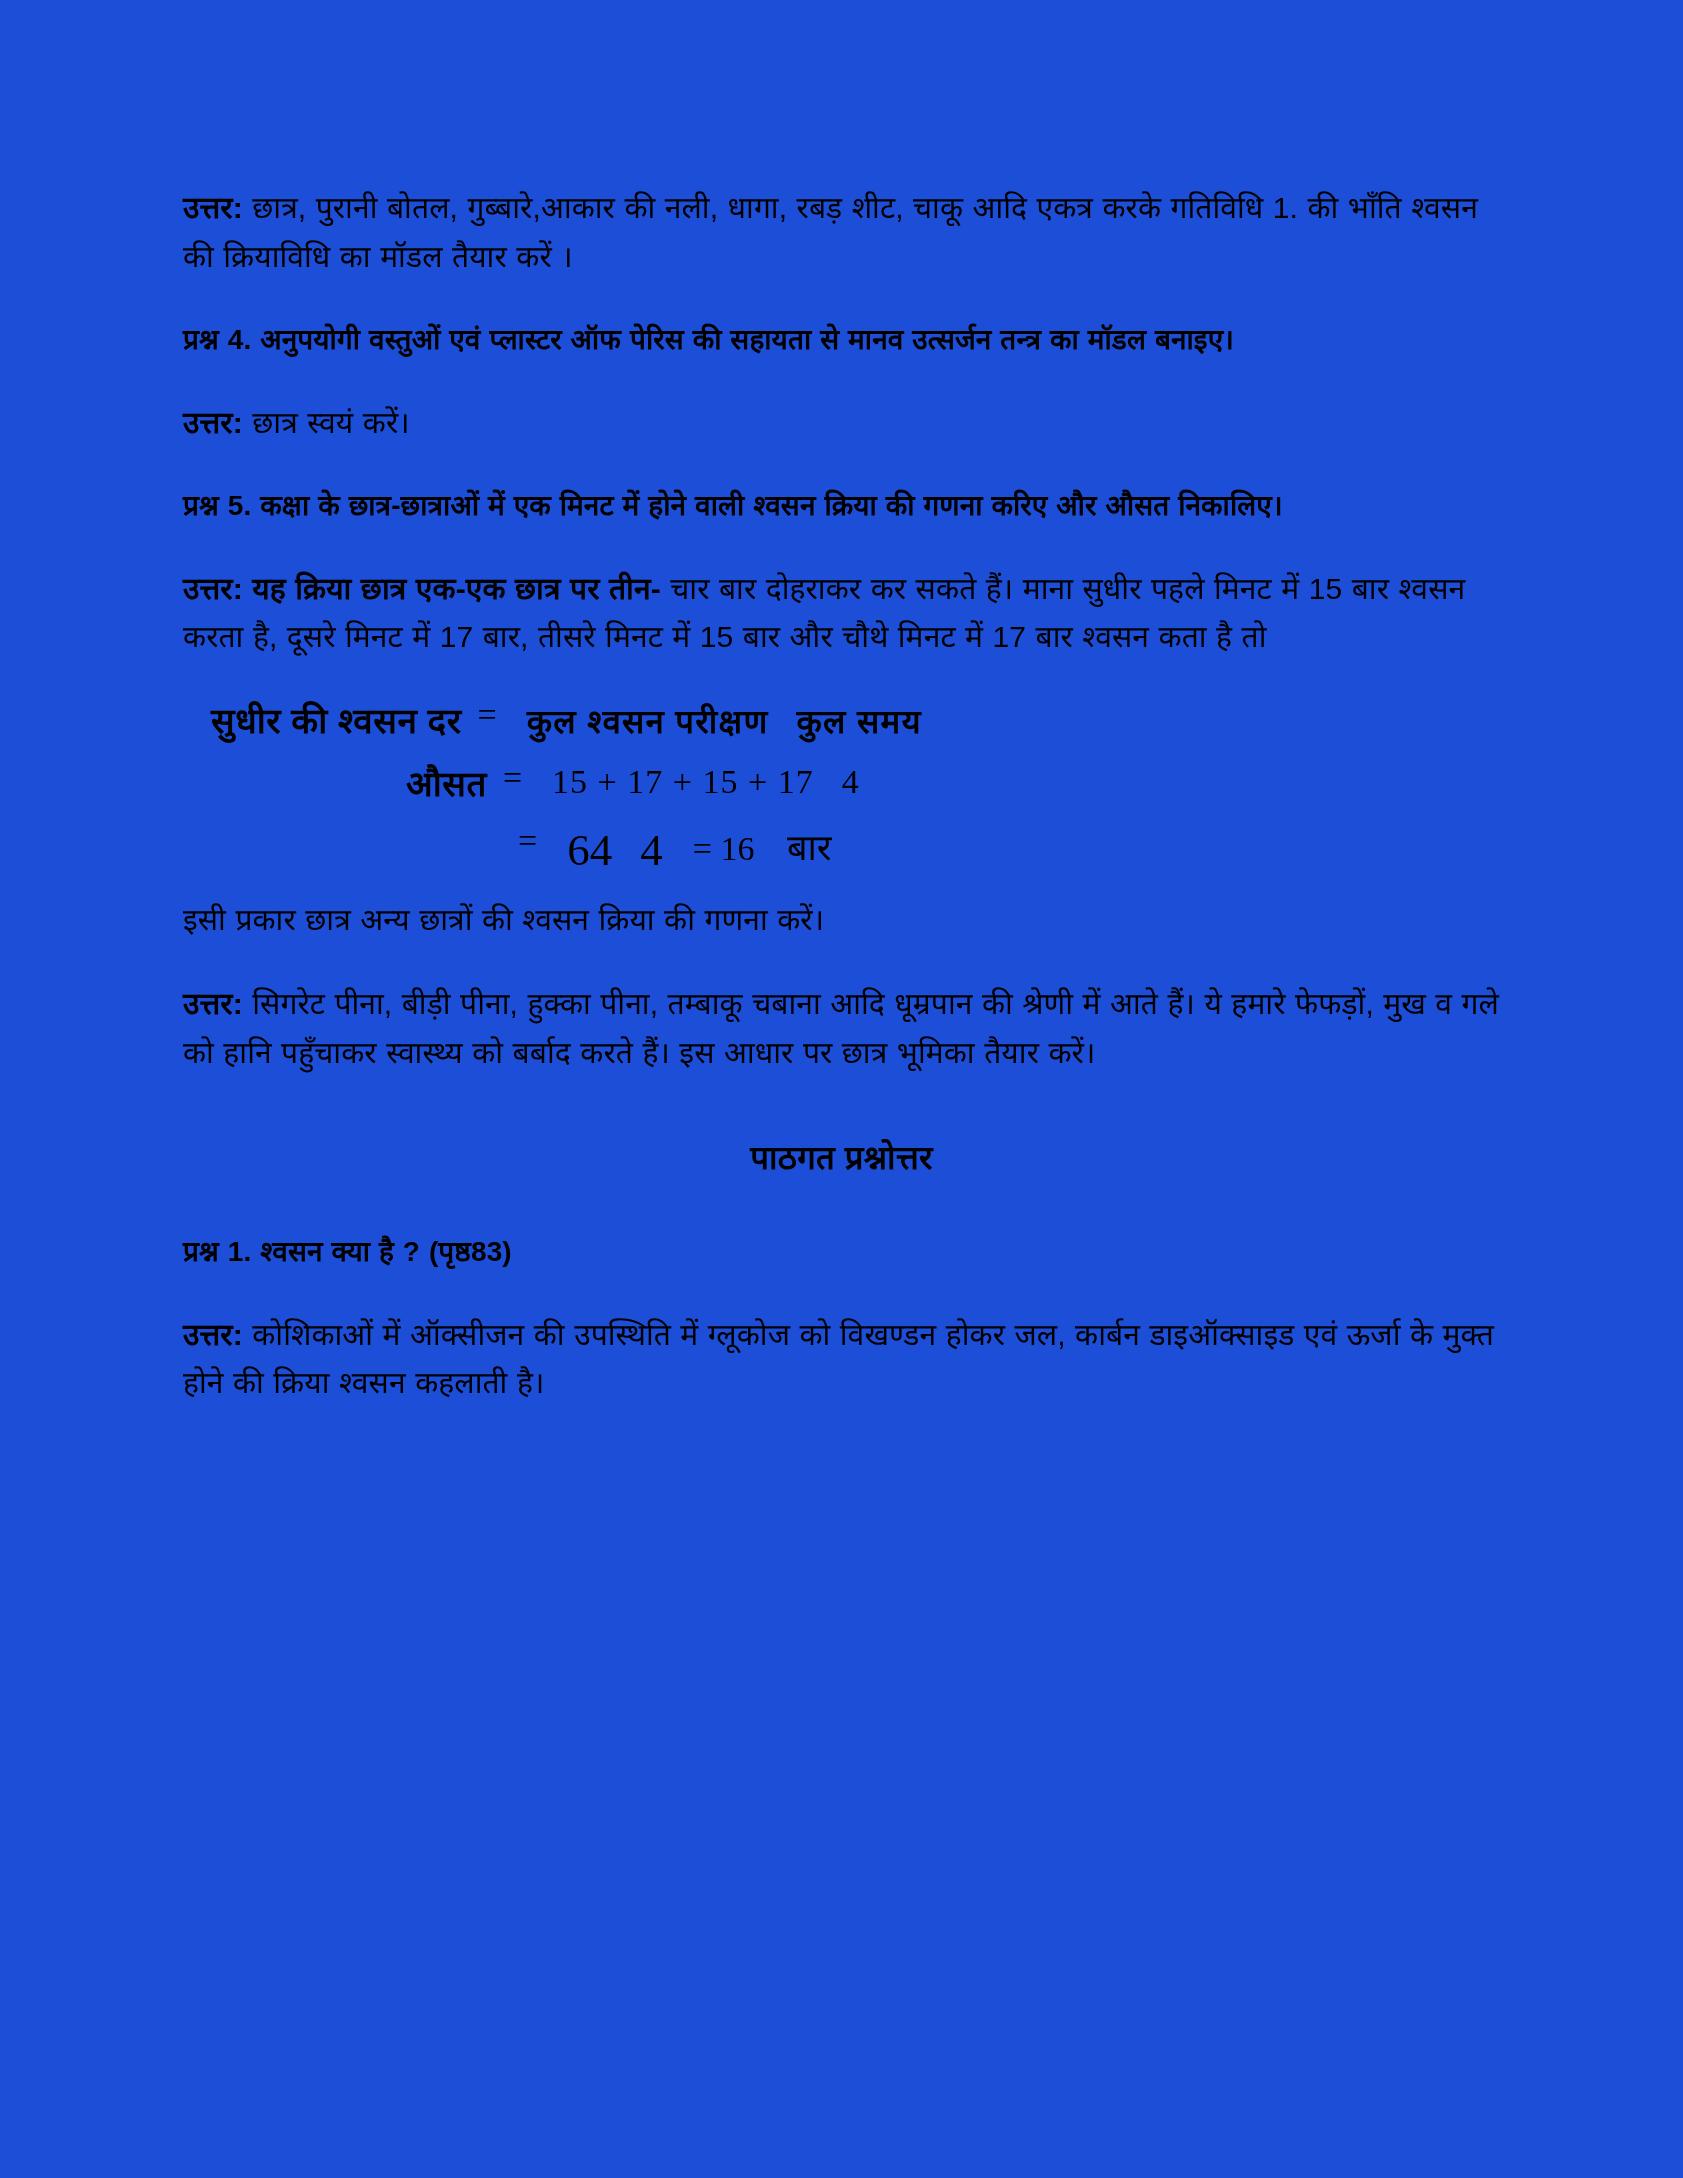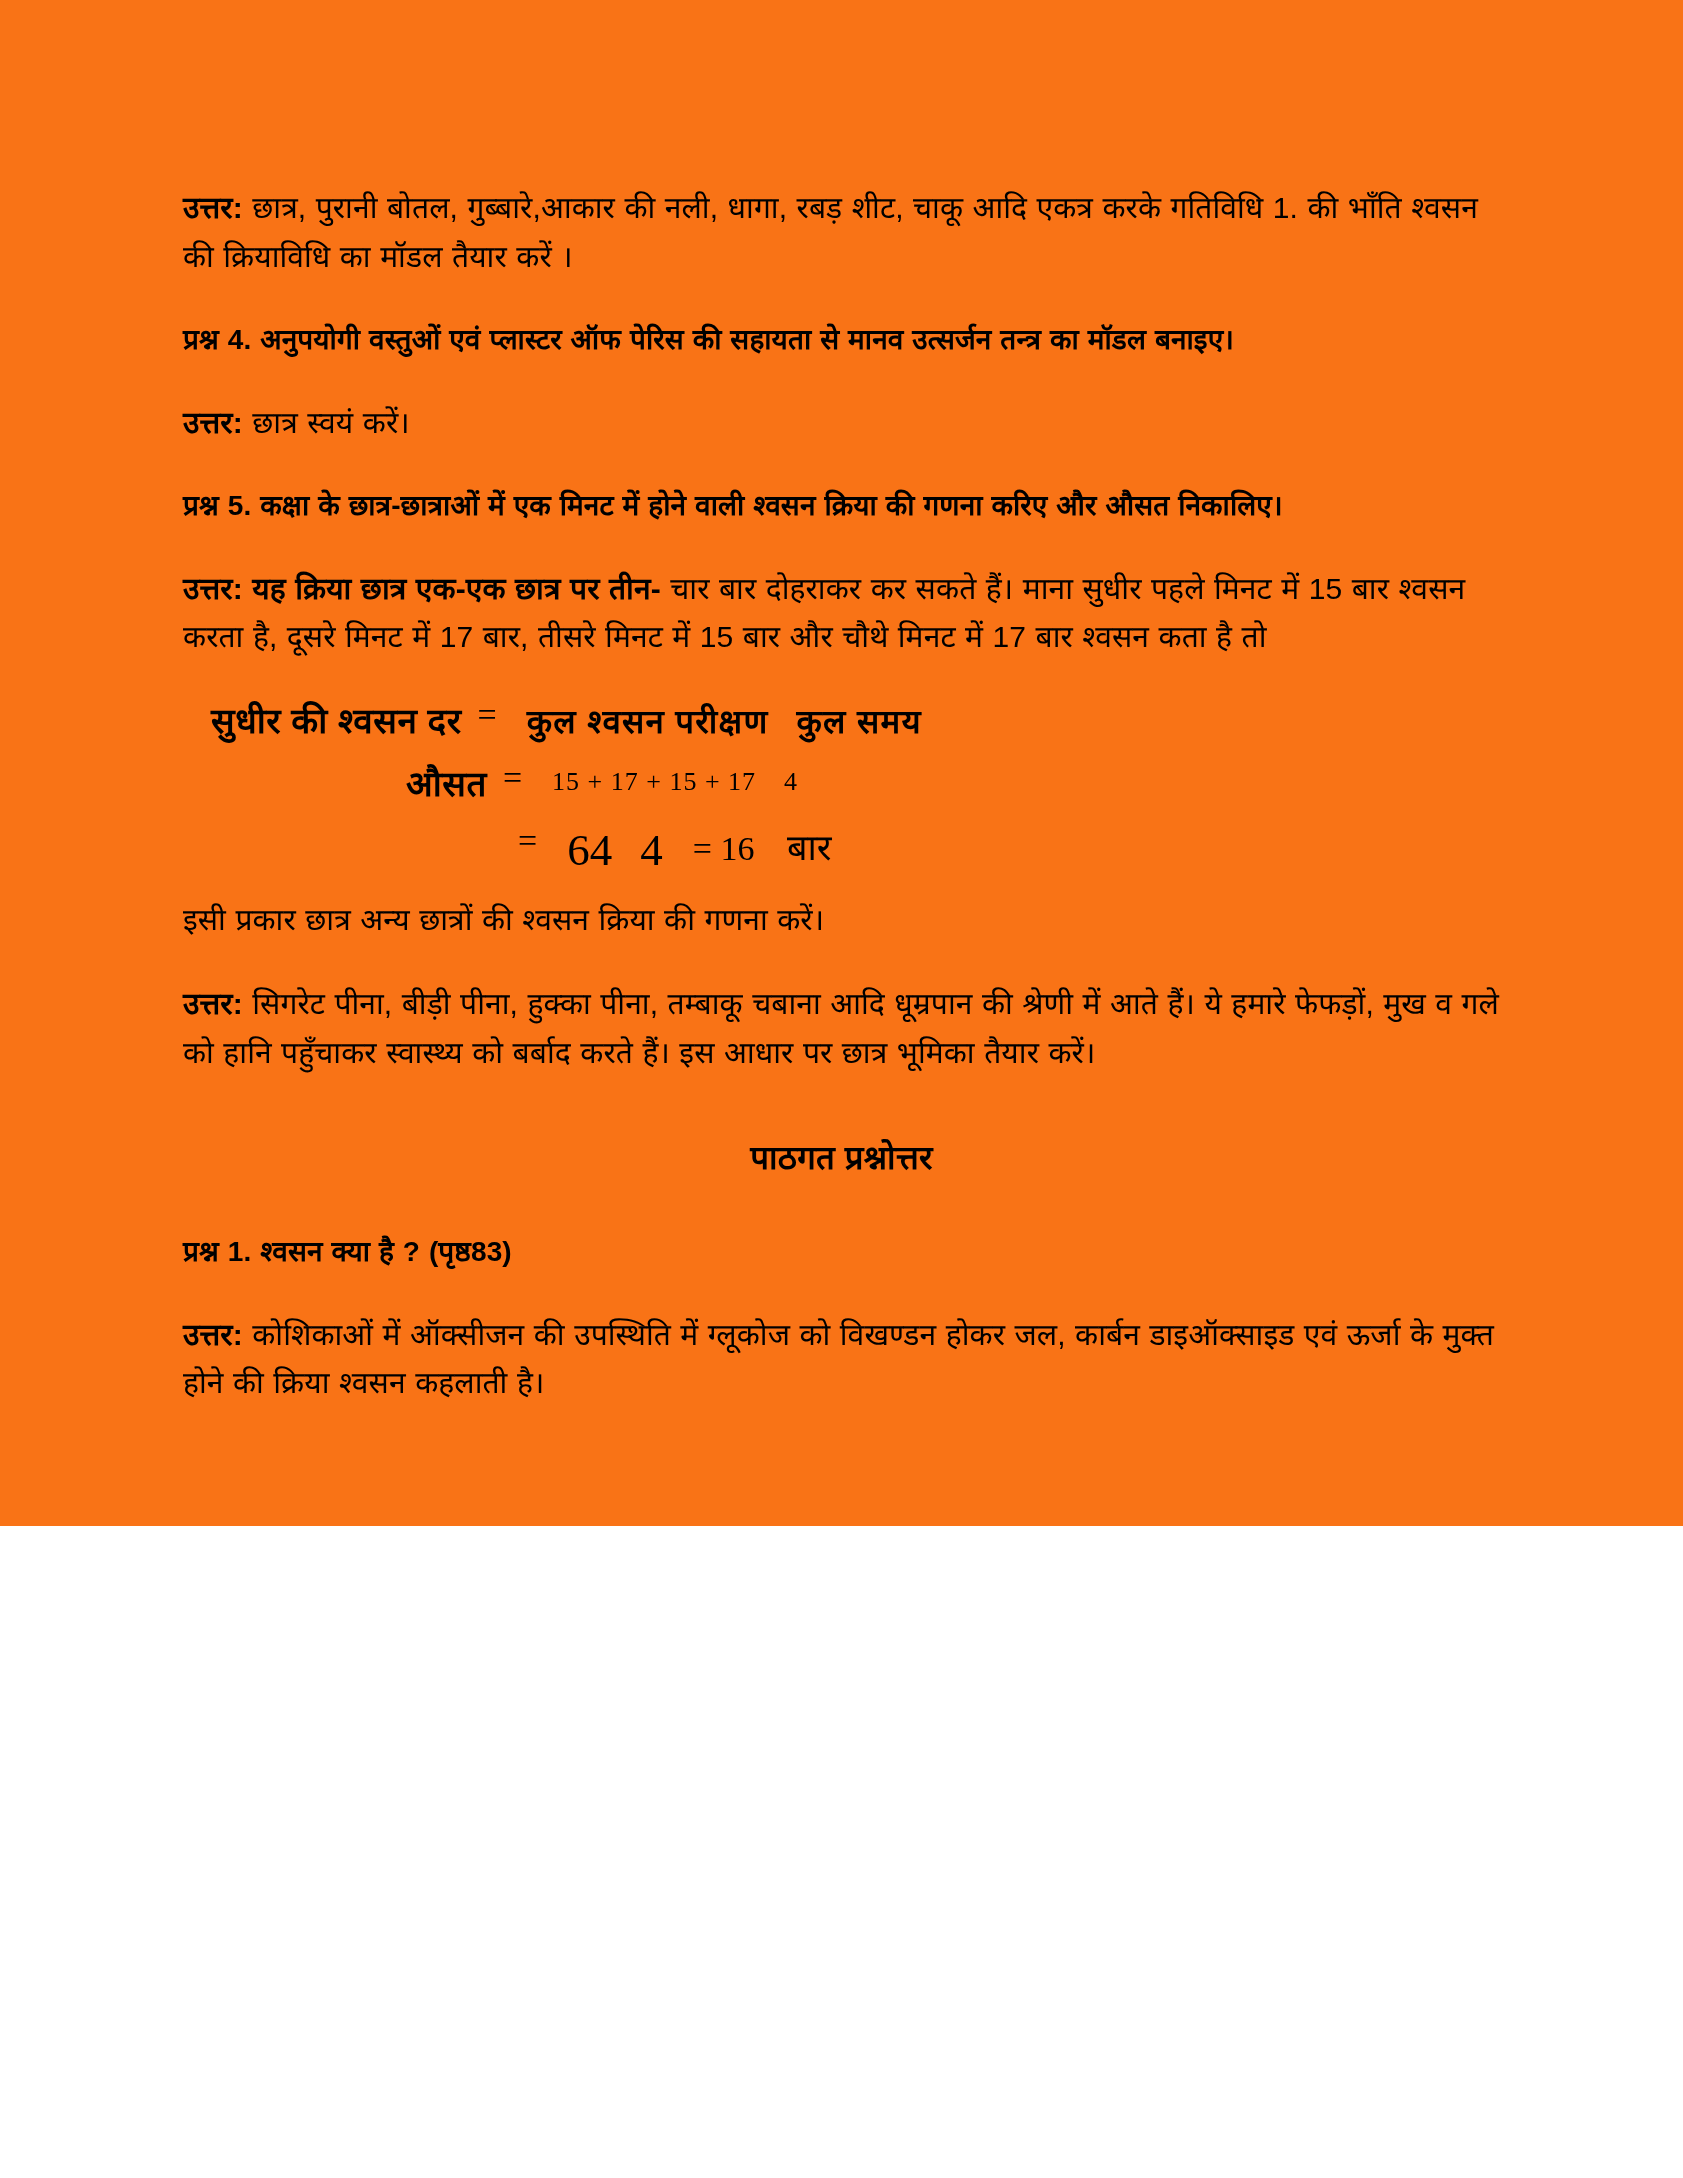--- a/index.html
+++ b/index.html
@@ -8,22 +8,22 @@
     padding: 0;
     background: #ffffff;
   }
   body {
     font-family: "Liberation Sans", "DejaVu Sans", sans-serif;
     color: #000000;
   }
   .page {
     position: relative;
     width: 1683px;
-    height: 1526px;
-    background: #f97316;
+    height: 2178px;
+    background: #1d4ed8;
     margin: 0 auto;
     overflow: hidden;
   }
   .content {
     position: absolute;
     left: 183px;
     top: 184px;
     width: 1317px;
   }
   .para {
@@ -93,21 +93,21 @@
     align-self: stretch;
   }
   .frac.hw .num, .frac.hw .den {
     font-family: "Liberation Sans", "DejaVu Sans", sans-serif;
     font-size: 33px;
     font-weight: 600;
     letter-spacing: 1.2px;
   }
   .frac.num-frac .num, .frac.num-frac .den {
     font-family: "Liberation Serif", "DejaVu Serif", serif;
-    font-size: 26px;
+    font-size: 34px;
     letter-spacing: 1px;
   }
   .frac.small-frac .num, .frac.small-frac .den {
     font-family: "Liberation Serif", "DejaVu Serif", serif;
     font-size: 45px;
   }
   .math-tail {
     font-size: 34px;
     font-family: "Liberation Serif", "DejaVu Serif", serif;
     margin-left: 16px;

